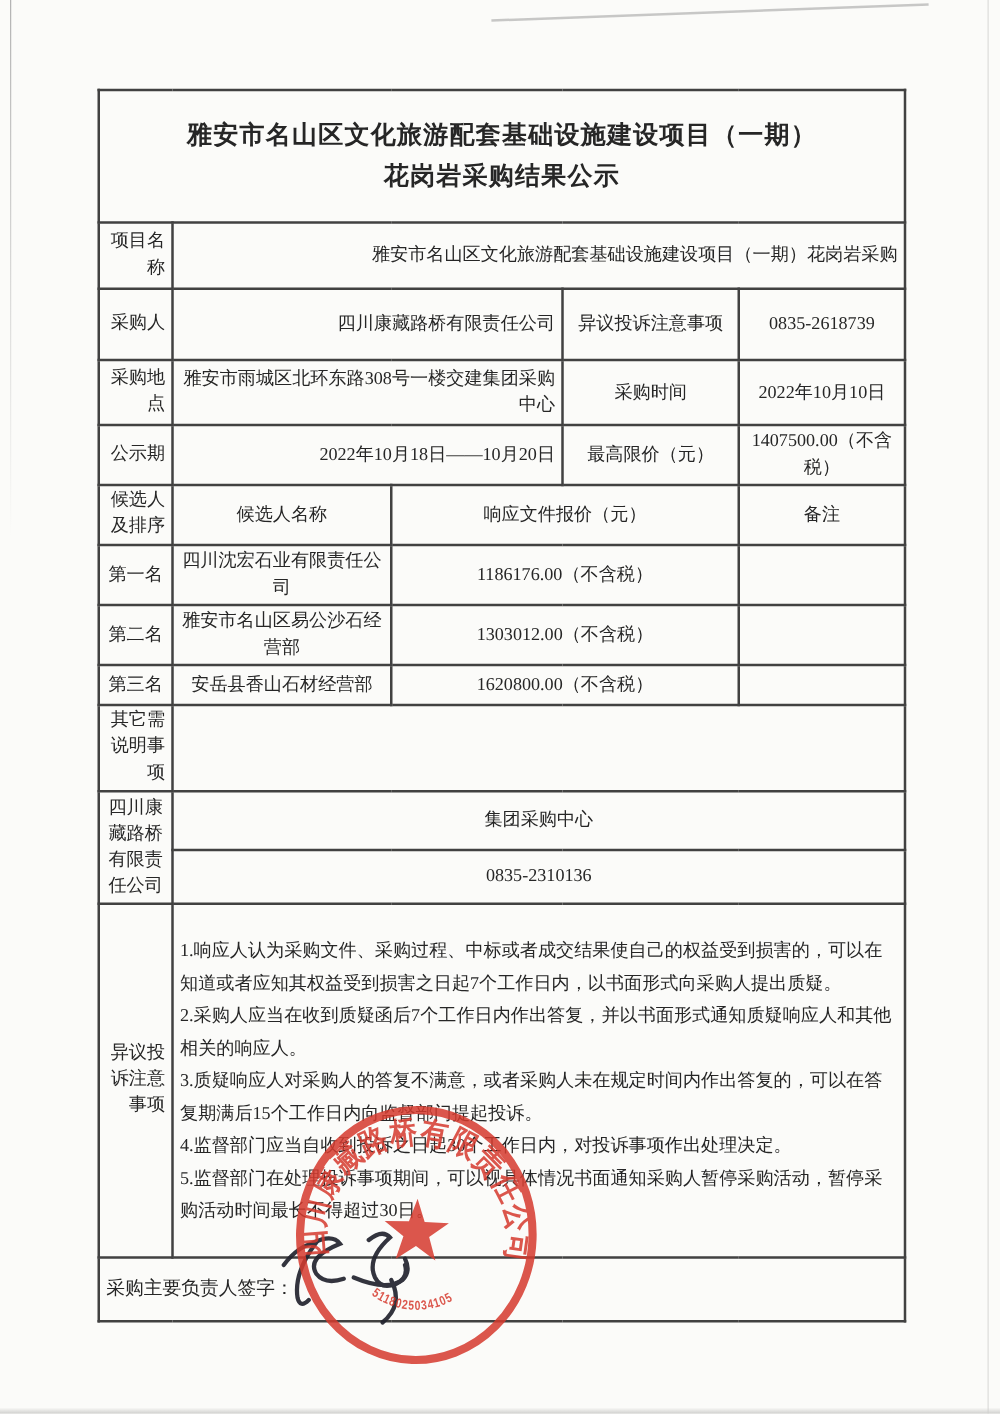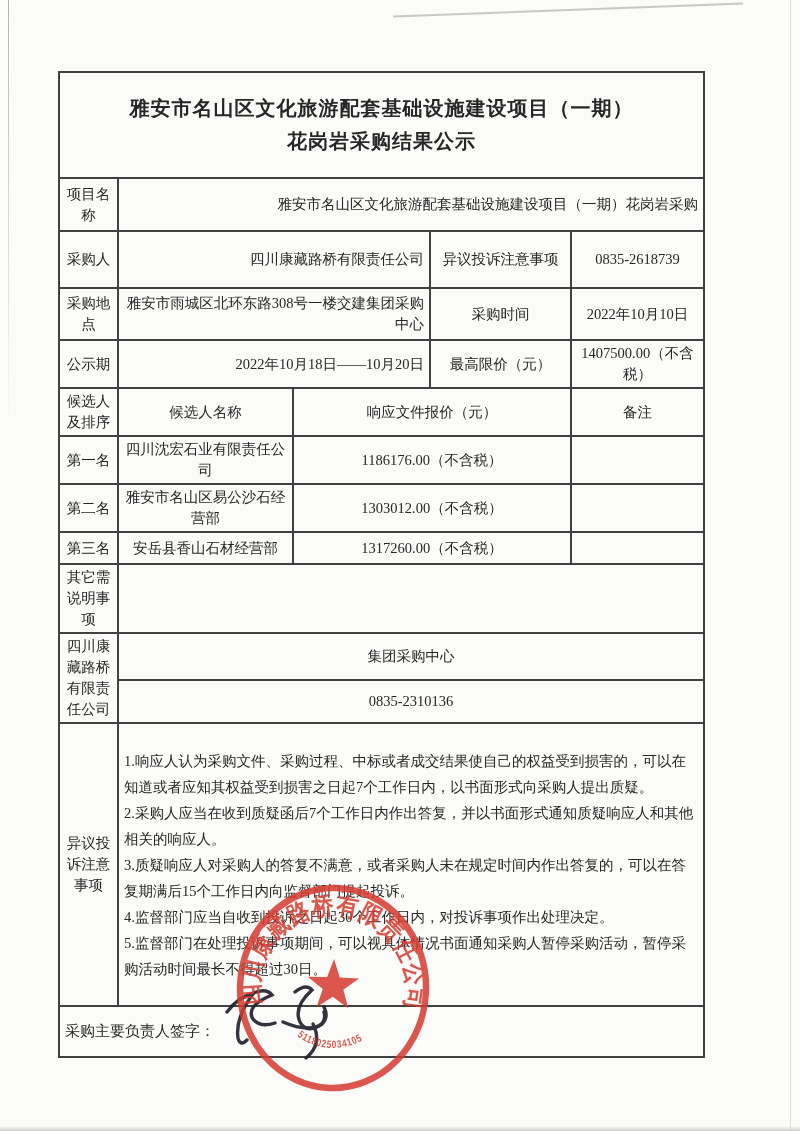--- a/index.html
+++ b/index.html
@@ -16,37 +16,37 @@
                  background:linear-gradient(to bottom,#b4b4b4,rgba(180,180,180,0)); }
   .edge-right  { position:absolute; left:790px; top:0; width:1px; height:1131px;
                  background:#dededc; }
   .edge-diag   { position:absolute; left:393px; top:9px; width:350px; height:2px;
                  background:#9c9c9c; transform:rotate(-2.1deg); opacity:.55; }
   .edge-bottom { position:absolute; left:0; bottom:0; width:100%; height:5px;
                  background:linear-gradient(to top,#cfcfcd,rgba(207,207,205,0)); }
 
   
   table.doc {
-    position:absolute; left:58px; top:71px; width:645px;
+    position:absolute; left:78px; top:71px; width:645px;
     border-collapse:collapse; table-layout:fixed;
     font-size:14.5px; line-height:21px;
   }
   table.doc td {
     border:2px solid #414141;
     vertical-align:middle;
     padding:2px 5px;
     overflow:hidden;
   }
   .title-cell {
     text-align:center;
     font-family:"Liberation Sans", sans-serif;
     font-weight:bold; font-size:20px; line-height:33px;
     letter-spacing:1px;
   }
-  .lbl   { text-align:center; }
+  .lbl   { text-align:right;font-family:Liberation Mono, monospace; }
   .c     { text-align:center; }
   .l     { text-align:right; }
   .obj-body { padding:10px 10px 10px 8px; }
   .obj-body div { line-height:26px; }
   .sig-cell { font-size:15px; padding-left:8px; }
 
   
   .stamp {
     position:absolute; left:233px; top:884px; width:200px; height:212px;
     opacity:.85; z-index:3; transform:rotate(2deg); pointer-events:none;
@@ -125,21 +125,21 @@
   <tr style="height:48px">
     <td class="c">第二名</td>
     <td class="c">雅安市名山区易公沙石经营部</td>
     <td colspan="2" class="c">1303012.00（不含税）</td>
     <td class="c"></td>
   </tr>
 
   <tr style="height:32px">
     <td class="c">第三名</td>
     <td class="c">安岳县香山石材经营部</td>
-    <td colspan="2" class="c">1317260.00（不含税）</td>
+    <td colspan="2" class="c">1620800.00（不含税）</td>
     <td class="c"></td>
   </tr>
 
   <tr style="height:56px">
     <td class="lbl">其它需说明事项</td>
     <td colspan="4"></td>
   </tr>
 
   <tr style="height:44px">
     <td rowspan="2" class="c">四川康藏路桥有限责任公司</td>

